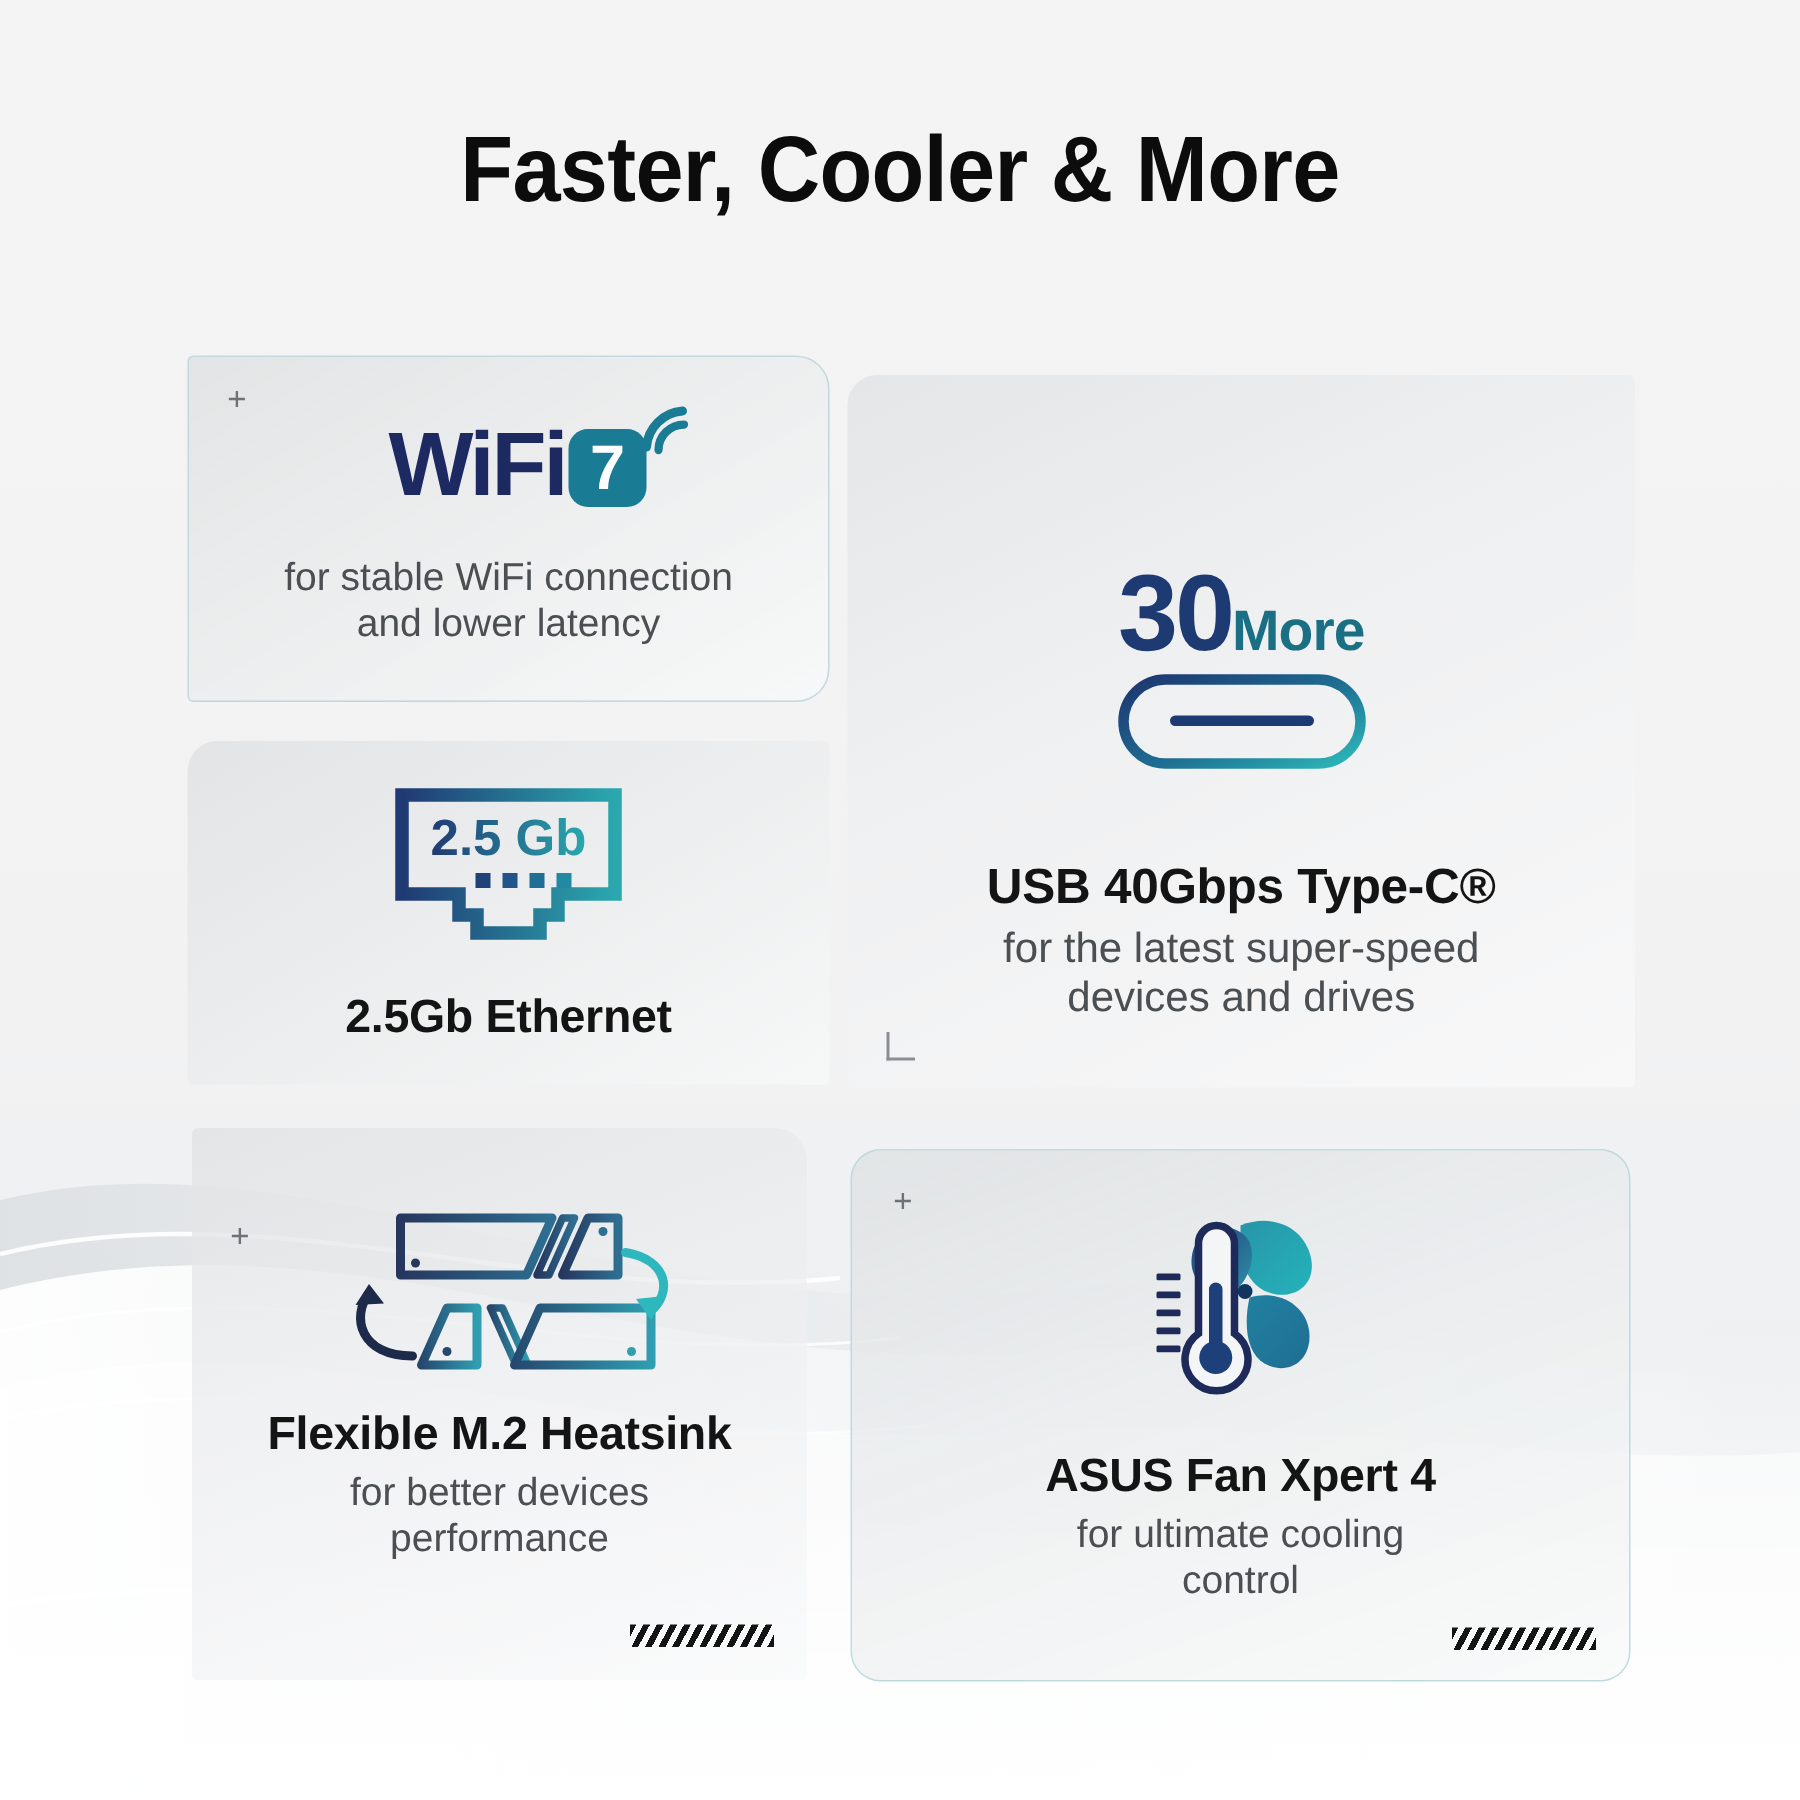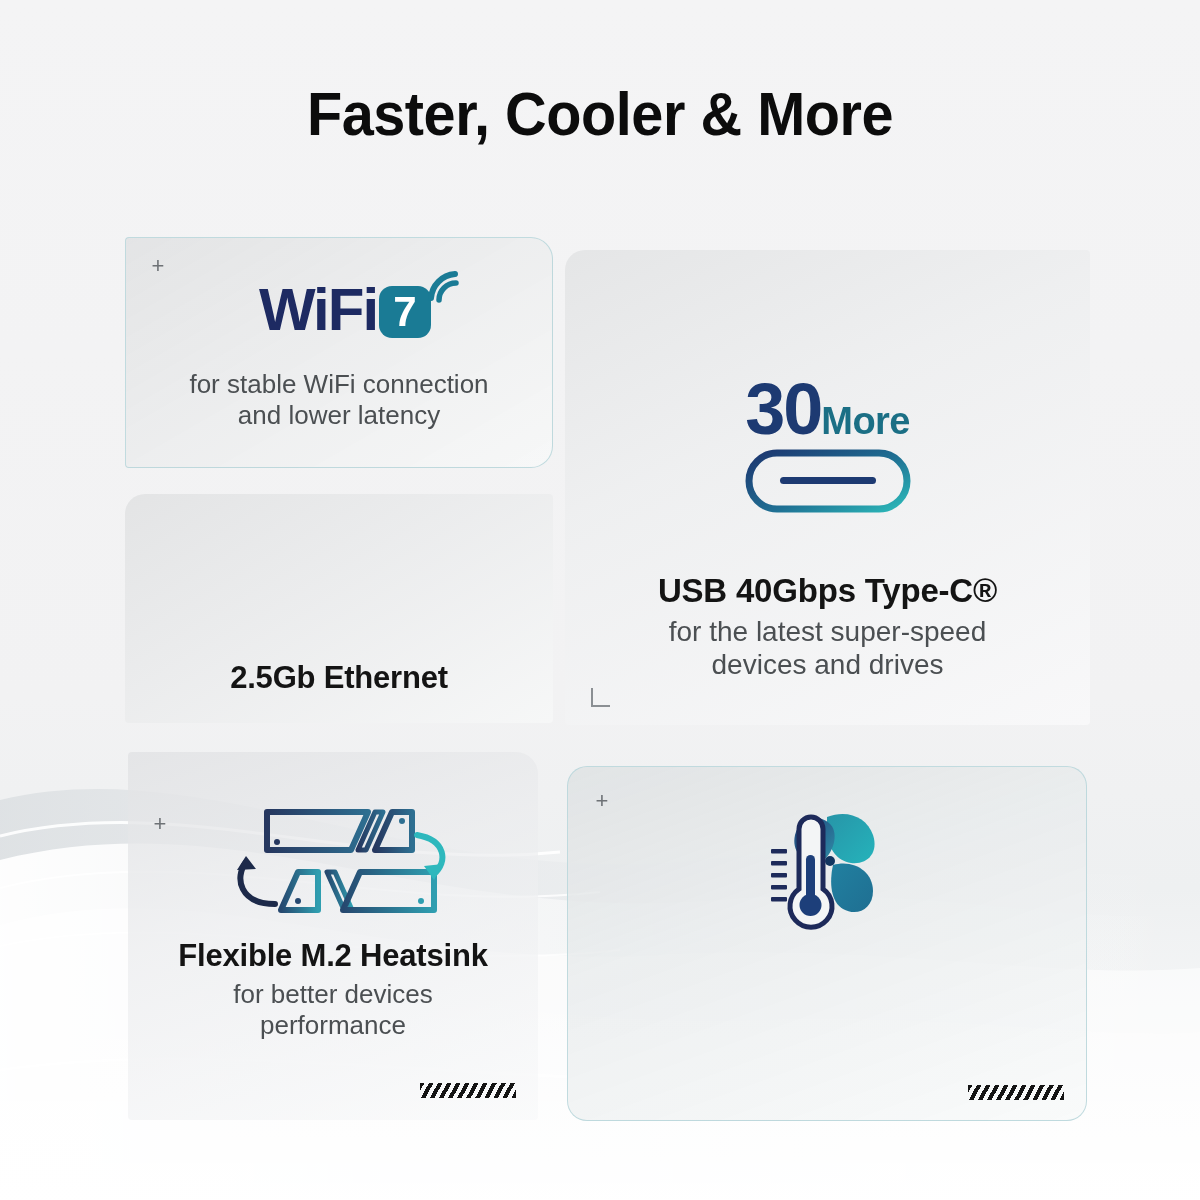--- a/index.html
+++ b/index.html
@@ -257,20 +257,38 @@
 
     <div class="card-body" style="top:126px;">
       <div class="feat-sub">
         <span class="l2">for stable WiFi connection</span>
         <span class="l2">and lower latency</span>
       </div>
     </div>
   </div>
 
   <div class="card" id="card-eth">
+    <div class="card-body" style="top:28px;">
+      <span>
+        <svg class="icon-center" width="158" height="108" viewBox="0 0 158 108" xmlns="http://www.w3.org/2000/svg">
+          <defs>
+            <linearGradient id="ethg" x1="0" y1="0" x2="1" y2="0">
+              <stop offset="0%" stop-color="#203a73"></stop>
+              <stop offset="100%" stop-color="#2aa8ae"></stop>
+            </linearGradient>
+          </defs>
+          <path d="M8 8 H150 V74 H112 V88 H100 V100 H58 V88 H46 V74 H8 Z" fill="none" stroke="url(#ethg)" stroke-width="9" stroke-linejoin="miter"></path>
+          <rect x="57" y="60" width="10" height="10" fill="#204277"></rect>
+          <rect x="75" y="60" width="10" height="10" fill="#21558a"></rect>
+          <rect x="93" y="60" width="10" height="10" fill="#1f6e96"></rect>
+          <rect x="111" y="60" width="10" height="10" fill="#2389a2"></rect>
+          <text x="79" y="48" text-anchor="middle" font-family="Liberation Sans, sans-serif" font-size="34" font-weight="700" fill="url(#ethg)">2.5 Gb</text>
+        </svg>
+      </span>
+    </div>
     <div class="card-body" style="top:152px;">
       <div class="feat-title">2.5Gb Ethernet</div>
     </div>
   </div>
 
   <div class="card" id="card-usb">
     <div class="card-body" style="top:118px;">
       <div class="gbps-lockup">
         <span class="gbps-num">30</span><span class="gbps-unit">More</span>
       </div>
@@ -386,17 +404,24 @@
 
           <rect x="10" y="40" width="16" height="4.5" rx="1" fill="#1d2a5a"></rect>
           <rect x="10" y="52" width="16" height="4.5" rx="1" fill="#1d2a5a"></rect>
           <rect x="10" y="64" width="16" height="4.5" rx="1" fill="#1d2a5a"></rect>
           <rect x="10" y="76" width="16" height="4.5" rx="1" fill="#1d2a5a"></rect>
           <rect x="10" y="88" width="16" height="4.5" rx="1" fill="#1d2a5a"></rect>
         </svg>
       </span>
     </div>
 
+    <div class="card-body" style="top:185px;">
+      <div class="feat-title">ASUS Fan Xpert 4</div>
+      <div class="feat-sub">
+        <span class="l2">for ultimate cooling</span>
+        <span class="l2">control</span>
+      </div>
+    </div>
 
     <div class="hatch-mark" style="right:22px; bottom:20px;"></div>
   </div>
 
 </div>
 
 </body></html>

